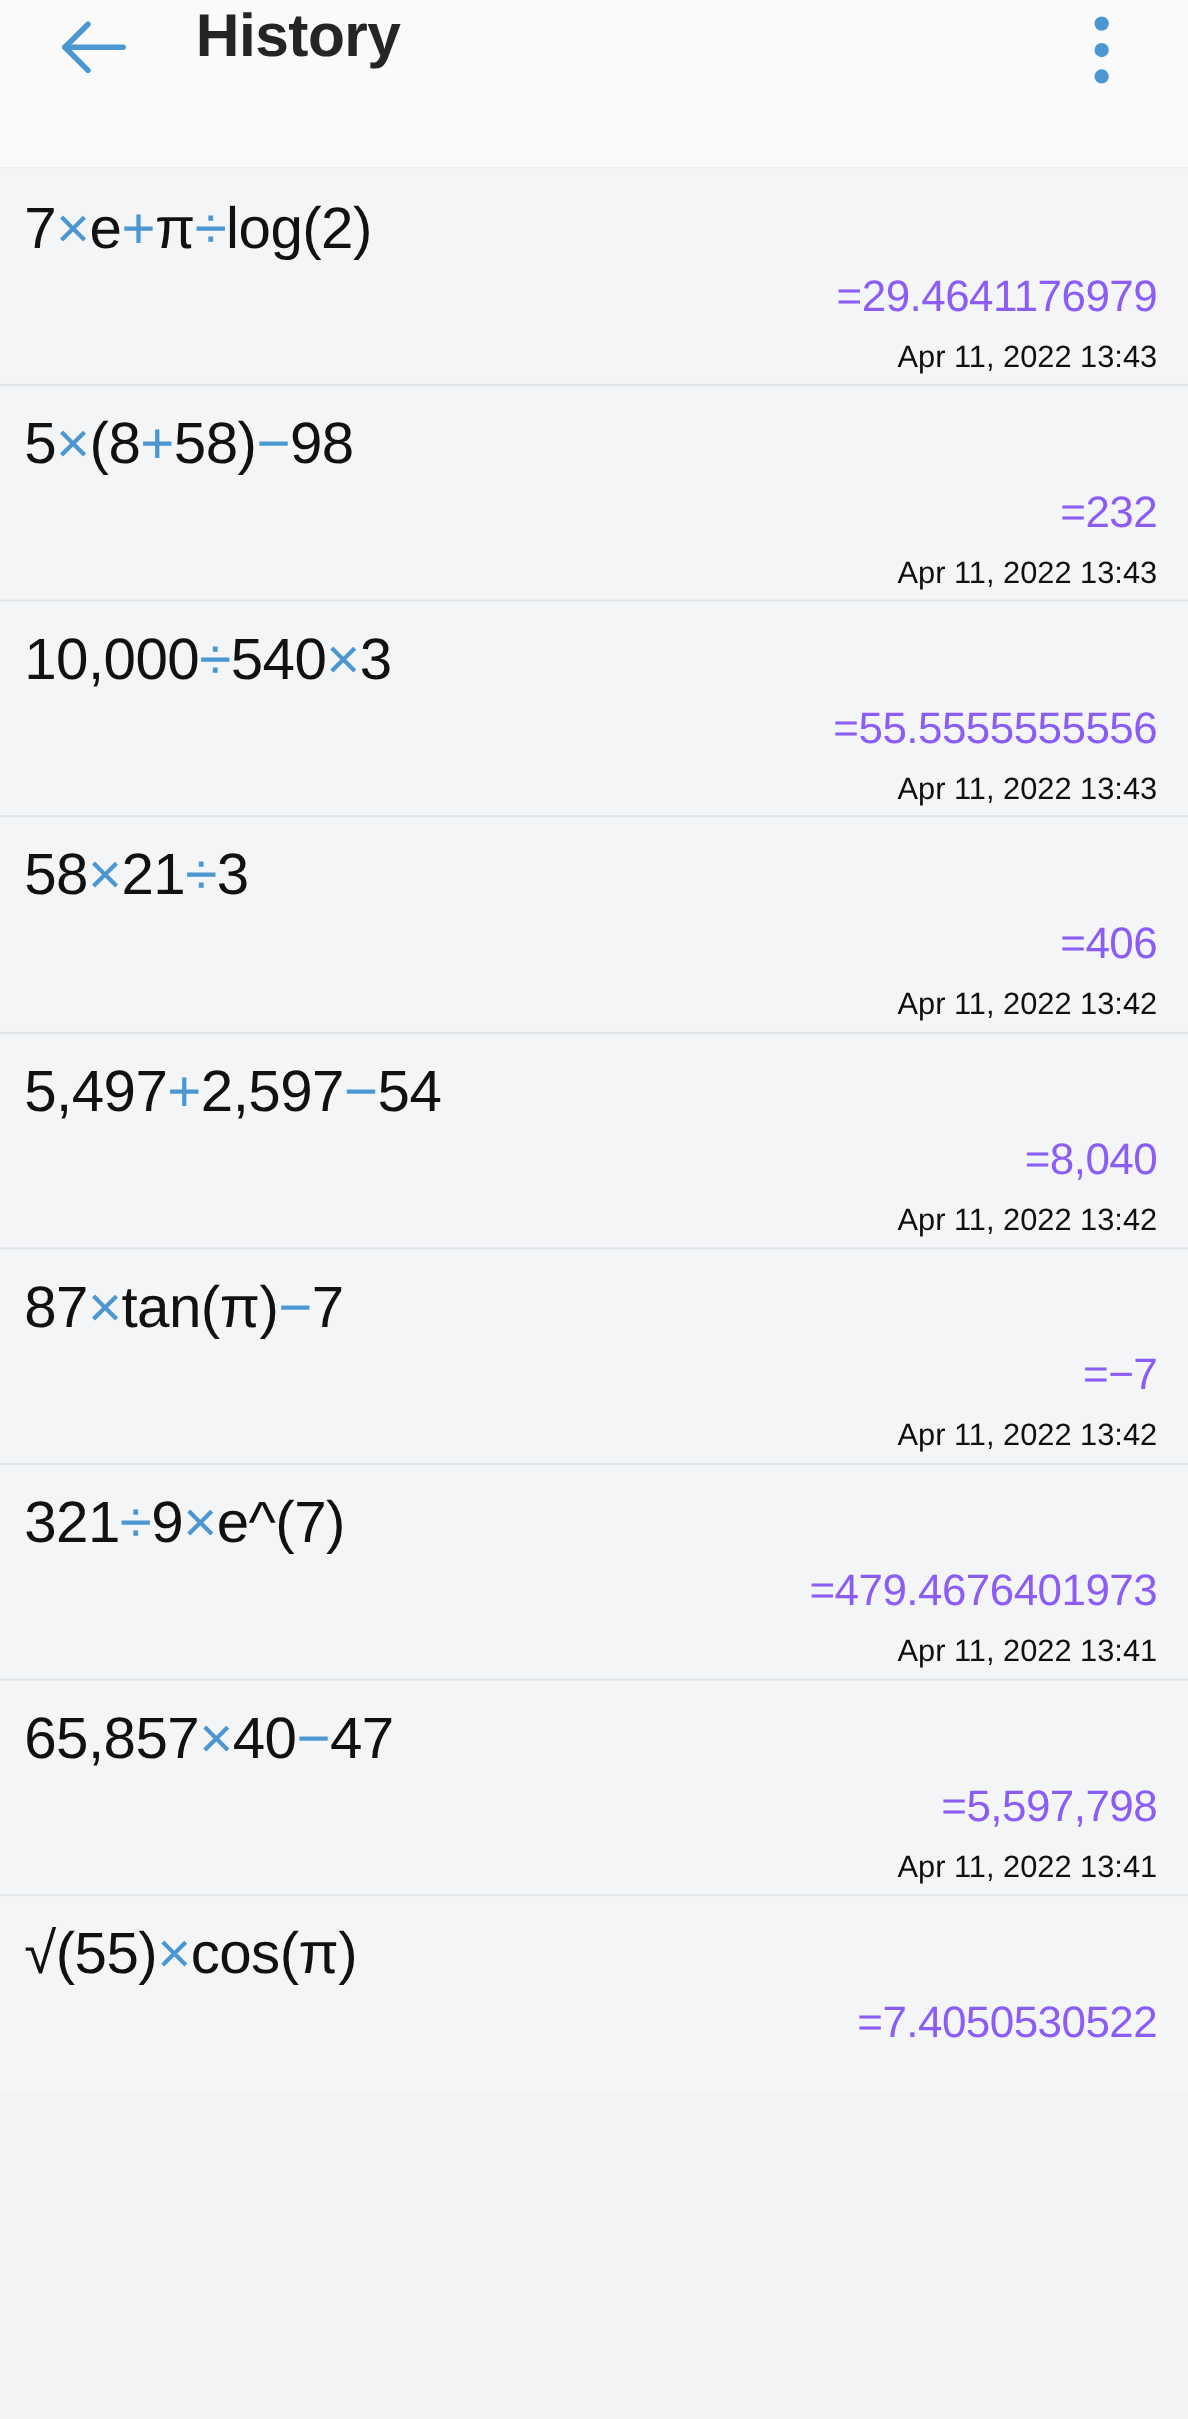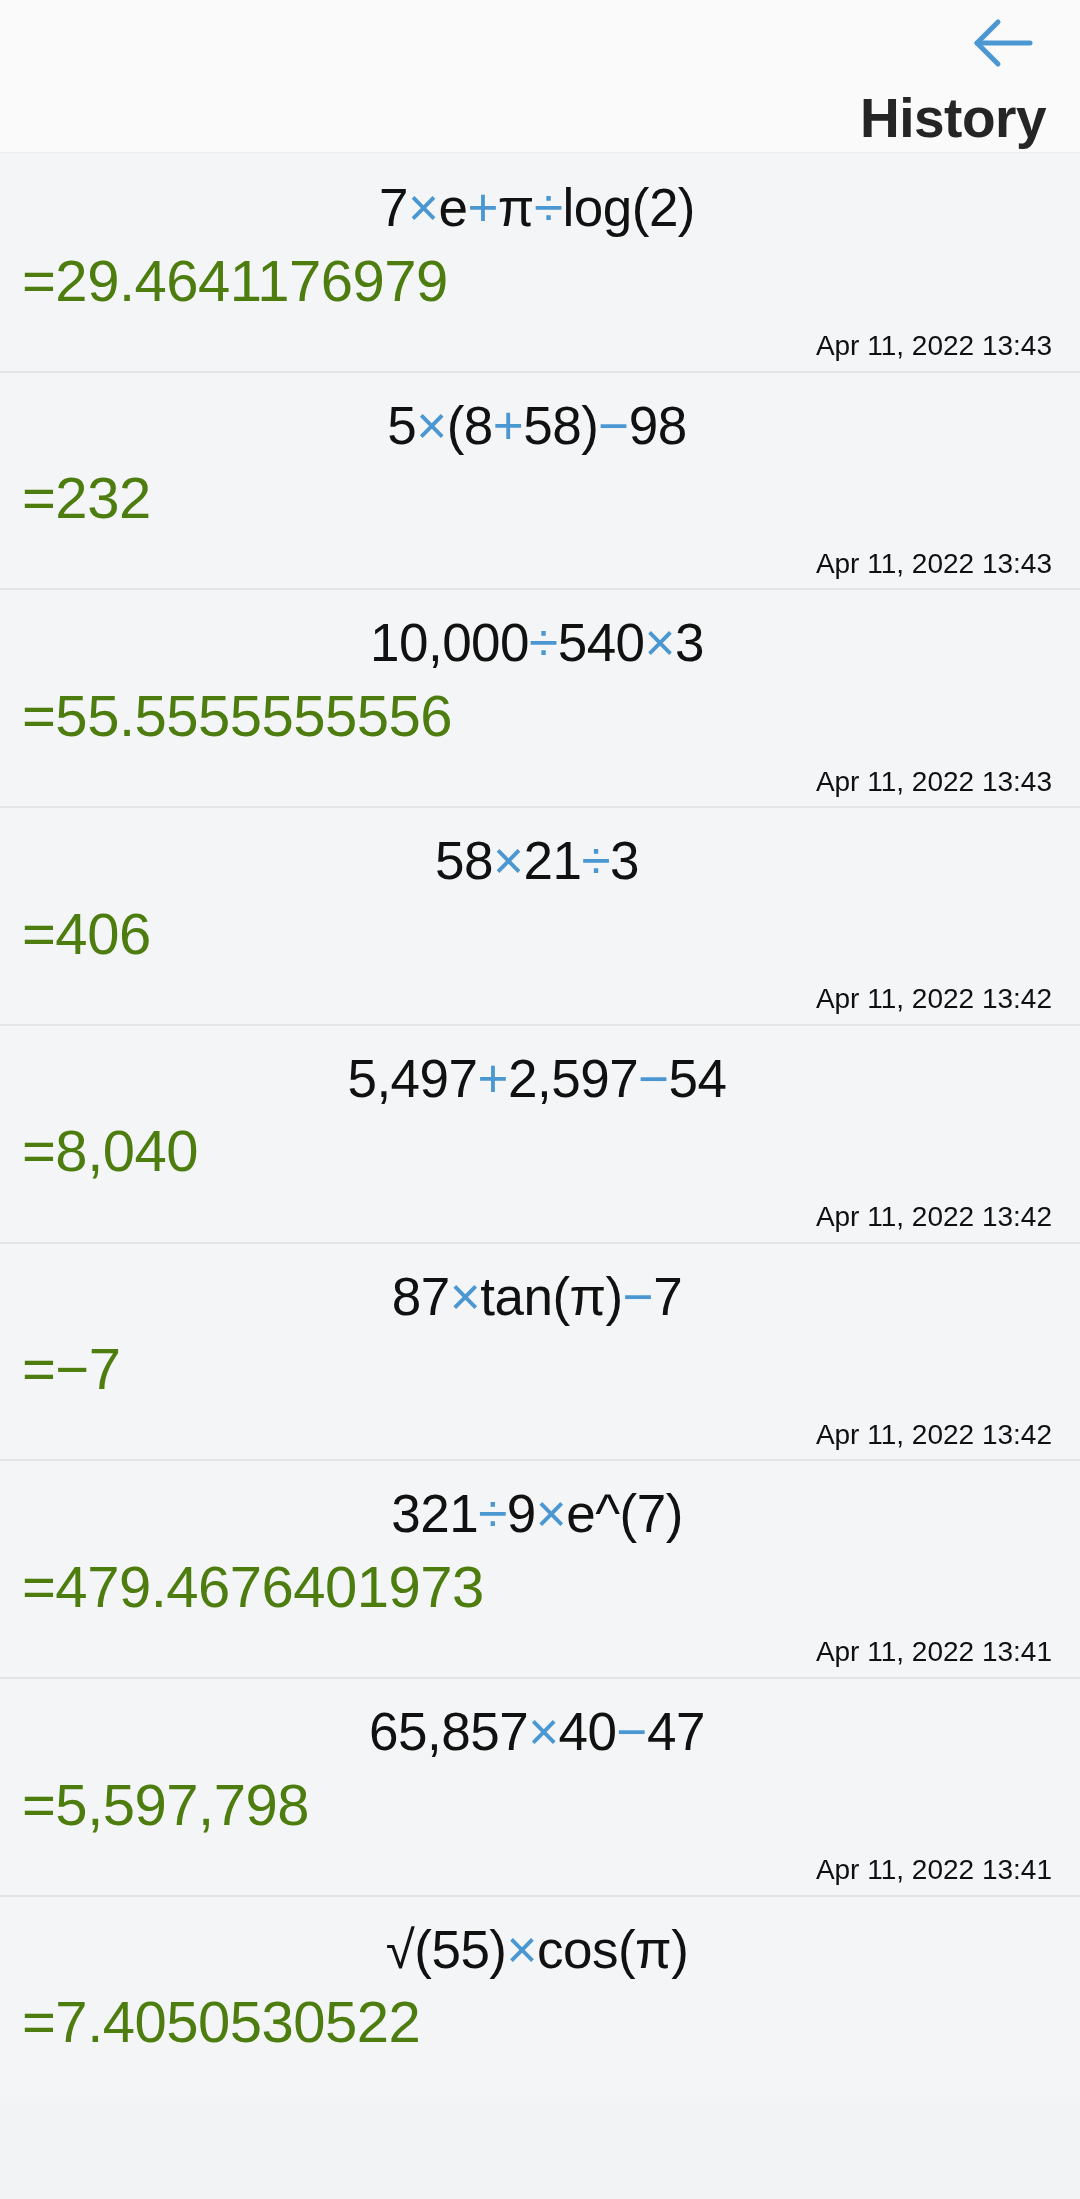--- a/index.html
+++ b/index.html
@@ -17,24 +17,23 @@
     height: 2199px;
     position: relative;
     background: #f2f3f5;
   }
 
   
   .appbar {
     height: 155px;
     background: #fafafa;
     display: flex;
-    align-items: flex-end;
+    align-items: flex-start;
     padding: 0 34px 0 42px;
     position: relative;
-    flex-direction: column;
   }
   .appbar::after {
     content: "";
     position: absolute;
     left: 0; right: 0; bottom: 0;
     height: 3px;
     background: linear-gradient(to bottom, rgba(0,0,0,0.06), rgba(0,0,0,0.0));
   }
 
   .back-btn {
@@ -83,35 +82,36 @@
   }
 
   .history-item {
     position: relative;
     background: #f4f5f6;
     padding: 8px 28px 4px 22px;
     border-bottom: 2px solid #e2e5e8;
   }
 
   .expr-line {
-    text-align: center;
+    text-align: left;
     font-size: 53px;
     line-height: 1.18;
     color: #111111;
     letter-spacing: -0.5px;
     white-space: nowrap;
     font-weight: 400;
     padding-top: 14px;
   }
   .expr-line .op { color: #4a97d2; }
 
   .result-line {
-    font-size: 58px;
+    text-align: right;
+    font-size: 40px;
     line-height: 1.2;
-    color: #4d7c0f;
+    color: #8b5cf6;
     letter-spacing: -0.5px;
     white-space: nowrap;
     font-weight: 400;
     padding-top: 6px;
   }
 
   .time-line {
     text-align: right;
     font-size: 28px;
     line-height: 1.2;

